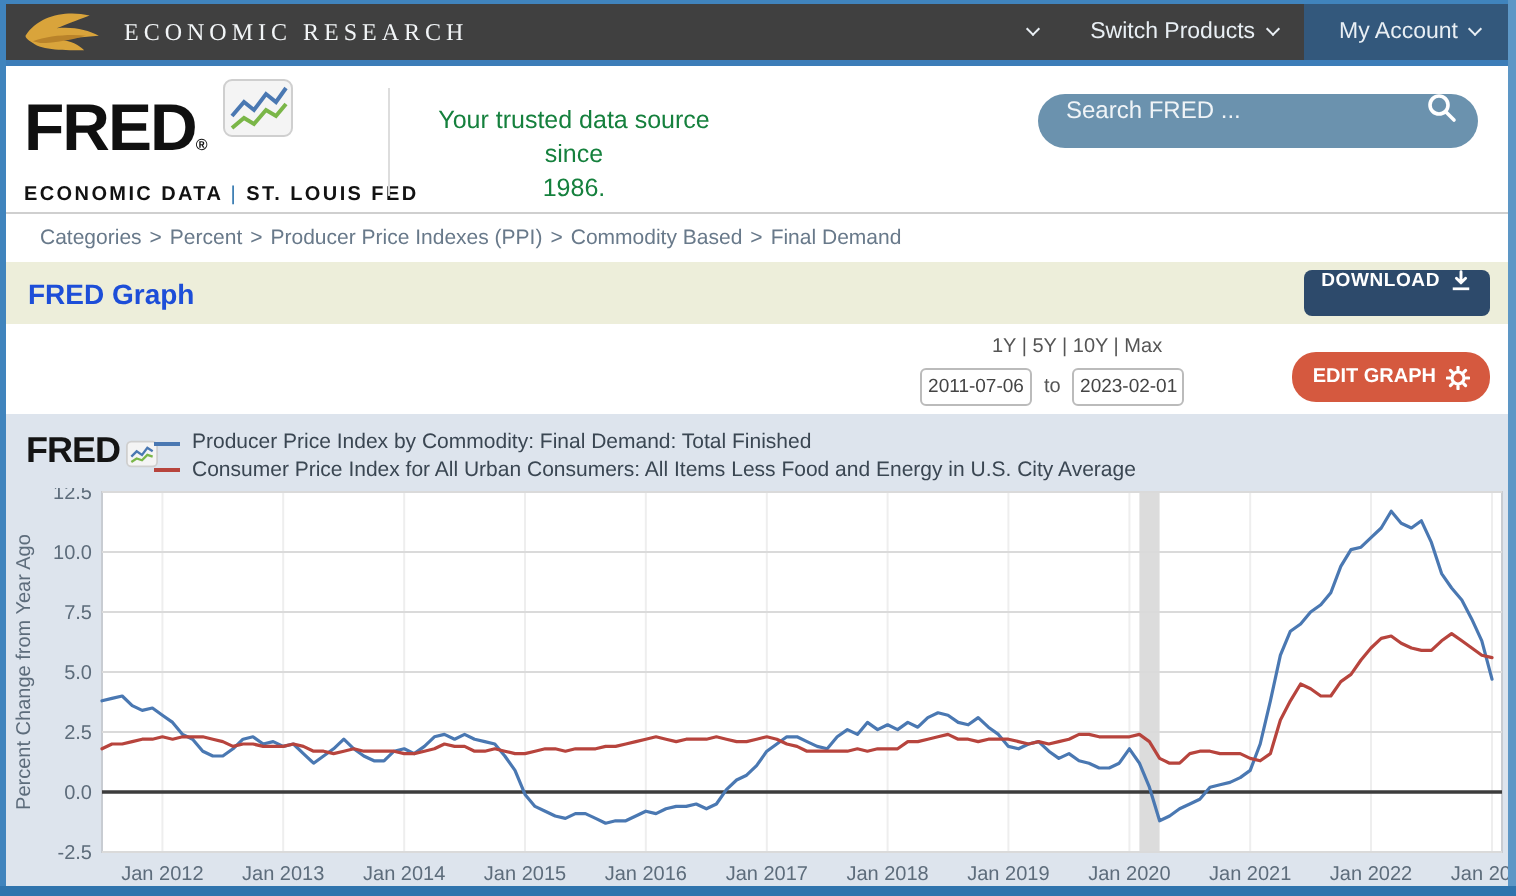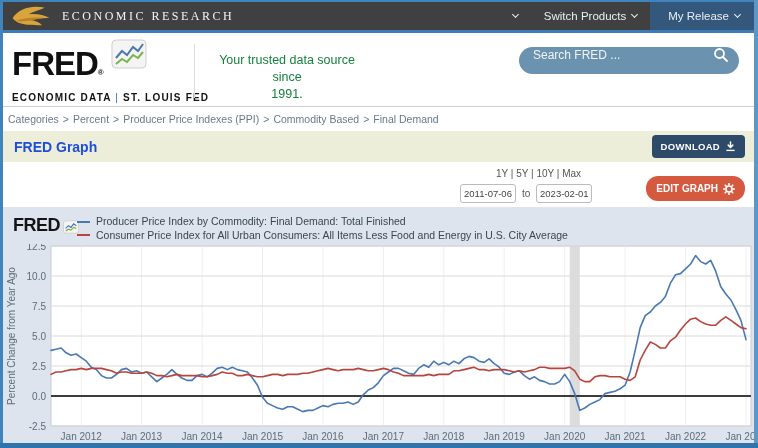--- a/index.html
+++ b/index.html
@@ -26,35 +26,35 @@
   
   .header { position:absolute; left:3px; right:4px; top:36px; height:71px; background:#fff; border-bottom:1px solid #cfcfcf; }
   .logoblock { position:absolute; left:9px; top:3px; width:180px; cursor:pointer; }
   .fredword { font-size:33px; font-weight:900; letter-spacing:-1px; color:#101010; line-height:34px; display:inline-block; }
   .reg { font-size:8px; vertical-align:baseline; color:#101010; }
   .logo-spark { display:inline-block; vertical-align:6px; margin-left:4px; }
   .logosub { font-size:10px; font-weight:bold; letter-spacing:1.2px; color:#121212; margin-top:2px; white-space:nowrap; }
   .logosub .pipe { color:#2e74ad; font-weight:normal; }
   .hdr-divider { position:absolute; left:191px; top:8px; bottom:8px; width:1px; background:#ddd; }
   .tagline { position:absolute; left:200px; top:16px; width:168px; text-align:center; font-size:12.5px; color:#15803d; line-height:17px; }
-  .searchpill { position:absolute; left:516px; top:11px; width:220px; height:27px; background:#6b92ae; border-radius:15px; display:flex; align-items:center; padding:0 10px 12px 14px; }
+  .searchpill { position:absolute; left:516px; top:11px; width:220px; height:27px; background:#6b92ae; border-radius:15px; display:flex; align-items:flex-end; padding:0 10px 12px 14px; }
   .searchpill input { flex:1; background:transparent; border:none; outline:none; color:#fff; font-size:12px; font-family:inherit; }
   .searchpill input::placeholder { color:#f0f4f7; opacity:1; }
   .subnav { position:absolute; right:22px; top:47px; display:flex; gap:15px; font-size:12px; color:#1c4b73; font-weight:bold; white-space:nowrap; }
   .subnav .item { cursor:pointer; display:flex; align-items:center; }
   .subnav .chev { border-color:#1c4b73; }
 
   
-  .breadcrumb { position:absolute; left:3px; right:4px; top:107px; height:24px; background:#fff; display:flex; align-items:center; padding-left:5px; font-size:10.5px; color:#68798a; gap:4px; white-space:nowrap; }
+  .breadcrumb { position:absolute; left:3px; right:4px; top:107px; height:24px; background:#fff; display:flex; align-items:center; padding-left:17px; font-size:10.5px; color:#68798a; gap:4px; white-space:nowrap; }
   .breadcrumb .bc { cursor:pointer; }
 
   
   .graphbar { position:absolute; left:3px; right:4px; top:131px; height:31px; background:#edeeda; display:flex; align-items:center; }
   .graphtitle { font-size:14px; font-weight:bold; color:#1d4ed8; padding-left:11px; }
-  .dl-btn { position:absolute; right:9px; top:4px; height:23px; background:#2d4a6b; border:none; border-radius:4px; color:#fff; font-size:9.5px; font-weight:bold; letter-spacing:.3px; padding:0 9px; display:flex; align-items:center; gap:5px; cursor:pointer; font-family:inherit;margin-left:32px; }
+  .dl-btn { position:absolute; right:9px; top:4px; height:23px; background:#2d4a6b; border:none; border-radius:4px; color:#fff; font-size:9.5px; font-weight:bold; letter-spacing:.3px; padding:0 9px; display:flex; align-items:flex-start; gap:5px; cursor:pointer; font-family:inherit;margin-left:32px; }
 
   
   .controls { position:absolute; left:3px; right:4px; top:162px; height:45px; background:#fff; }
   .ranges { position:absolute; left:493px; top:6px; font-size:10px; color:#555; cursor:pointer; }
   .daterow { position:absolute; left:457px; top:22px; display:flex; align-items:center; gap:6px; }
   .daterow input { width:56px; height:19px; border:1px solid #bbb; border-radius:3px; font-size:9.5px; color:#444; text-align:center; font-family:inherit; outline:none; }
   .to-label { font-size:10px; color:#555; }
   .edit-btn { position:absolute; right:9px; top:14px; height:25px; background:#d5593f; border:none; border-radius:12px; color:#fff; font-size:10px; font-weight:bold; padding:0 10px; display:flex; align-items:center; gap:5px; cursor:pointer; font-family:inherit; }
 
   
@@ -82,21 +82,21 @@
     </div>
     <div class="topnav">
       <span class="item">
           <span class="chev"></span>
       </span>
       <span class="item">
         <span>Switch Products</span>
           <span class="chev"></span>
       </span>
       <span class="item account">
-        <span>My Release</span>
+        <span>My Account</span>
           <span class="chev"></span>
       </span>
     </div>
   </div>
 
   <div class="header">
     <div class="logoblock">
       <span class="fredword"><span>FRED</span><span class="reg">®</span></span>
       <span class="logo-spark">
         <svg width="36" height="30" viewBox="0 0 36 30">
@@ -107,21 +107,21 @@
       </span>
       <div class="logosub">
         <span>ECONOMIC DATA</span>
         <span class="pipe">|</span>
         <span>ST. LOUIS FED</span>
       </div>
     </div>
     <div class="hdr-divider"></div>
     <div class="tagline">
       <div>Your trusted data source since</div>
-      <div>1991.</div>
+      <div>1986.</div>
     </div>
     <div class="searchpill">
       <input type="text" placeholder="Search FRED ..." style="">
       <svg width="16" height="16" viewBox="0 0 16 16">
         <circle cx="6.5" cy="6.5" r="4.5" fill="none" stroke="#ffffff" stroke-width="1.8"></circle>
         <line x1="10" y1="10" x2="14" y2="14" stroke="#ffffff" stroke-width="1.8" stroke-linecap="round"></line>
       </svg>
     </div>
   </div>
 

